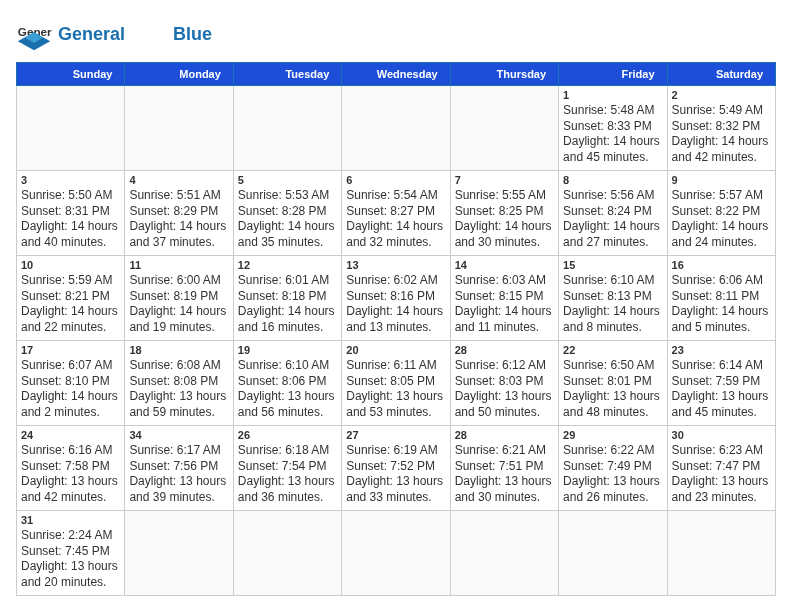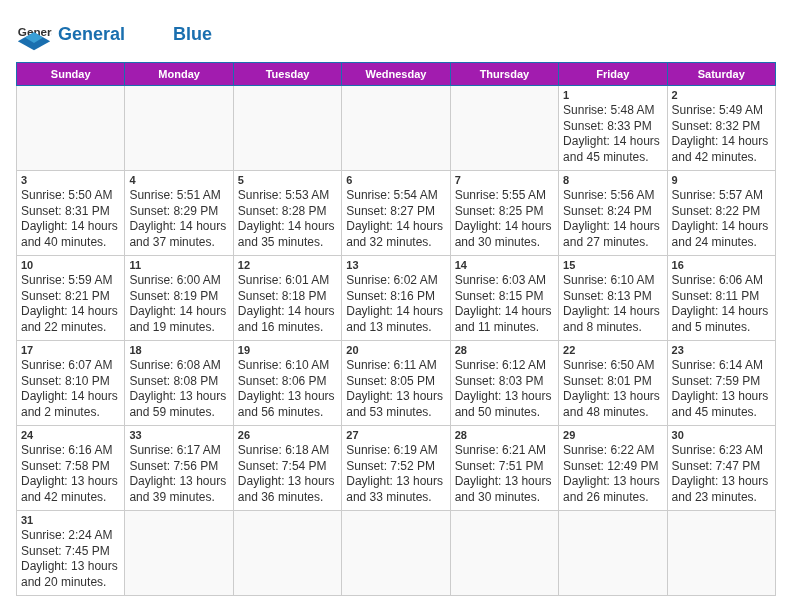--- a/index.html
+++ b/index.html
@@ -53,25 +53,25 @@
       color: #555;
     }
     .calendar {
       flex: 1;
       border: 1px solid #ccc;
       border-collapse: collapse;
       width: 100%;
       table-layout: fixed;
     }
     .calendar th {
-      background: #a21caf;
+      background: #1d4ed8;
       color: #fff;
       font-size: 11px;
-      padding: 5px 22px;
-      text-align: center;
+      padding: 5px 12px;
+      text-align: right;
       border: 1px solid #1a6faf;
       font-weight: bold;
     }
     .calendar td {
       border: 1px solid #ccc;
       vertical-align: top;
       padding: 3px 4px;
       font-size: 8.5px;
       color: #333;
       height: 72px;
@@ -303,21 +303,21 @@
         </tr>
         <tr>
           <td>
             <span class="day-num">24</span>
             <div class="day-info">Sunrise: 6:16 AM
 Sunset: 7:58 PM
 Daylight: 13 hours
 and 42 minutes.</div>
           </td>
           <td>
-            <span class="day-num">33</span>
+            <span class="day-num">34</span>
             <div class="day-info">Sunrise: 6:17 AM
 Sunset: 7:56 PM
 Daylight: 13 hours
 and 39 minutes.</div>
           </td>
           <td>
             <span class="day-num">26</span>
             <div class="day-info">Sunrise: 6:18 AM
 Sunset: 7:54 PM
 Daylight: 13 hours
@@ -333,21 +333,21 @@
           <td>
             <span class="day-num">28</span>
             <div class="day-info">Sunrise: 6:21 AM
 Sunset: 7:51 PM
 Daylight: 13 hours
 and 30 minutes.</div>
           </td>
           <td>
             <span class="day-num">29</span>
             <div class="day-info">Sunrise: 6:22 AM
-Sunset: 12:49 PM
+Sunset: 7:49 PM
 Daylight: 13 hours
 and 26 minutes.</div>
           </td>
           <td>
             <span class="day-num">30</span>
             <div class="day-info">Sunrise: 6:23 AM
 Sunset: 7:47 PM
 Daylight: 13 hours
 and 23 minutes.</div>
           </td>

